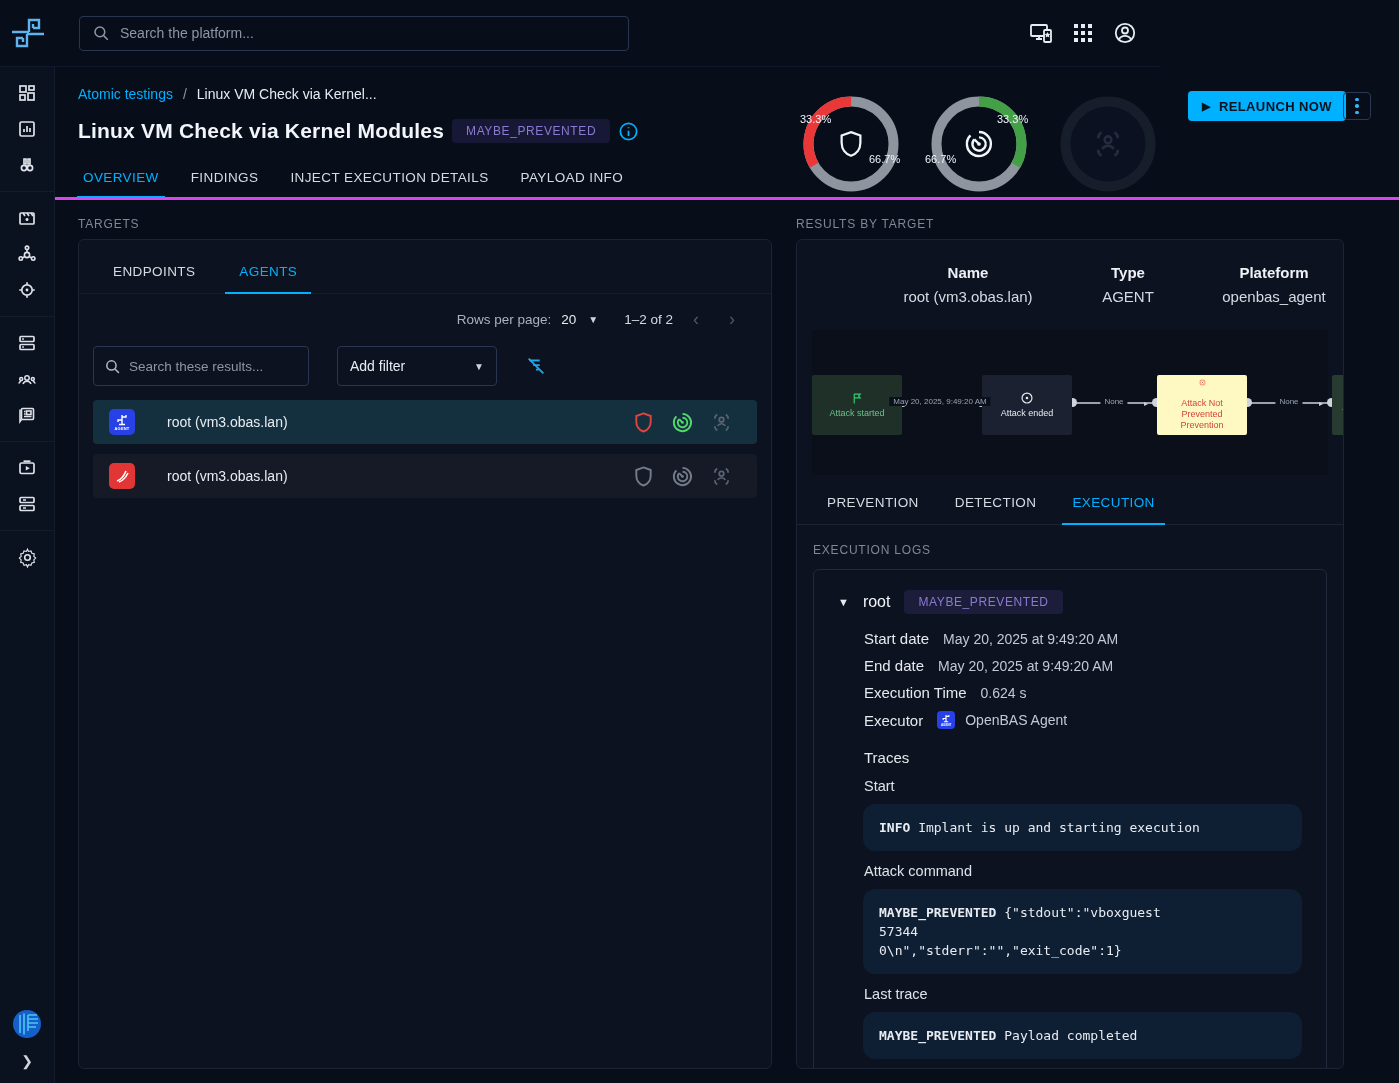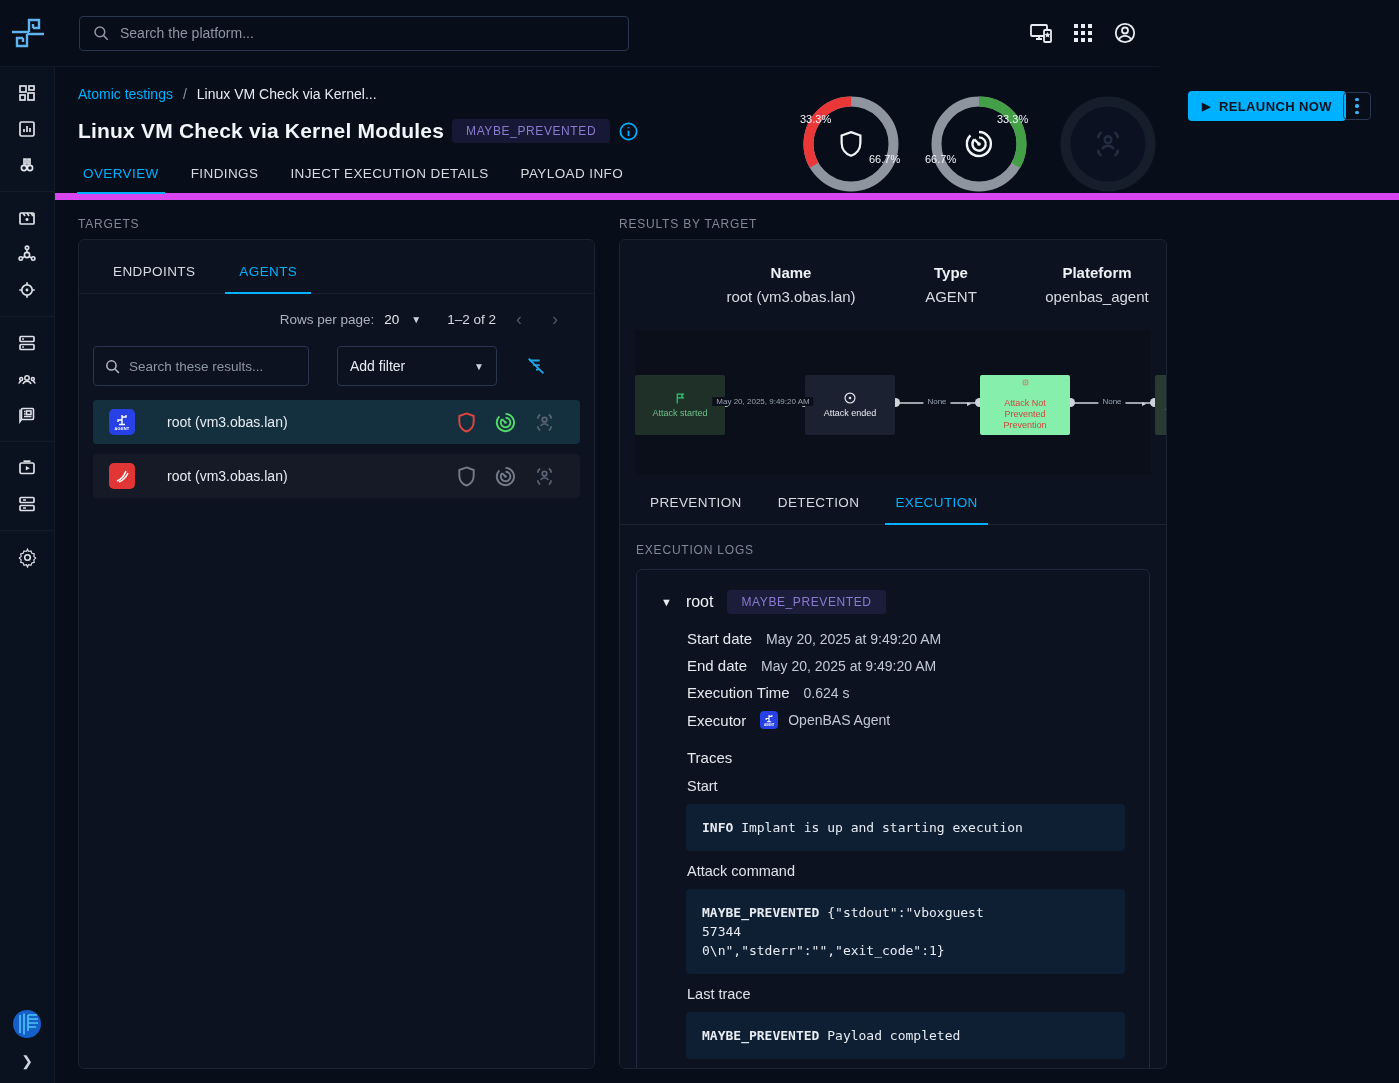--- a/index.html
+++ b/index.html
@@ -18,21 +18,21 @@
 
   
   .sidebar { position:fixed; top:67px; left:0; width:55px; height:1016px; background:#0a111f; border-right:1px solid #141c2b; display:flex; flex-direction:column; align-items:center; z-index:4; }
   .nav-group { width:100%; display:flex; flex-direction:column; align-items:center; padding:8px 0; border-bottom:1px solid #141c2b; }
   .nav-group.last { border-bottom:none; }
   .nav-item { width:38px; height:36px; display:flex; align-items:center; justify-content:center; color:#dfe3e9; border-radius:4px; cursor:pointer; }
   .sidebar-bottom { margin-top:auto; display:flex; flex-direction:column; align-items:center; gap:14px; padding-bottom:14px; }
   .chevron-expand { color:#cfd5dd; font-size:14px; cursor:pointer; }
 
   
-  .header { position:fixed; top:67px; left:55px; width:1344px; height:133px; border-bottom:7px solid #d946ef; }
+  .header { position:fixed; top:67px; left:55px; width:1344px; height:133px; border-bottom:3px solid #d946ef; }
   .breadcrumb { position:absolute; top:19px; left:23px; font-size:14px; display:flex; gap:10px; align-items:center; }
   .breadcrumb .link { color:#00b1ff; cursor:pointer; }
   .breadcrumb .sep { color:#8d96a5; }
   .breadcrumb .current { color:#e8ecf2; }
   .title-row { position:absolute; top:52px; left:23px; display:flex; align-items:center; gap:8px; }
   .page-title { font-size:21px; font-weight:700; letter-spacing:.2px; color:#f2f5f9; }
   .badge { background:rgba(110,86,207,.16); color:#8a7ad0; font-size:12px; letter-spacing:.6px; padding:5px 14px; border-radius:4px; font-weight:500; }
   .info-icon { width:21px; height:21px; color:#00b1ff; cursor:pointer; }
   .header-tabs { position:absolute; left:12px; bottom:0; display:flex; }
   .htab { padding:10px 16px 12px 16px; font-size:13.5px; letter-spacing:.4px; color:#d6dbe2; cursor:pointer; position:relative; }
@@ -44,21 +44,21 @@
   .pct { position:absolute; font-size:11px; color:#f2f5f9; z-index:2; }
 
   .relaunch-btn { position:absolute; left:1133px; top:24px; height:30px; background:#00b1ff; color:#06121f; border:none; border-radius:4px; font-weight:700; font-size:13px; letter-spacing:.4px; padding:0 14px; display:flex; align-items:center; gap:8px; cursor:pointer; font-family:"Liberation Sans", sans-serif; }
   .relaunch-btn .play { font-size:11px; }
   .more-btn { position:absolute; left:1288px; top:25px; width:28px; height:28px; border:1px solid #2a3853; border-radius:4px; display:flex; align-items:center; justify-content:center; cursor:pointer; }
   .more-btn .dots { display:flex; flex-direction:column; gap:3px; }
   .more-btn .dots i { width:3.5px; height:3.5px; border-radius:50%; background:#35b7f5; }
 
   
   .main { position:fixed; top:200px; left:55px; width:1344px; height:883px; display:flex; gap:24px; padding:0 24px 0 23px; }
-  .col-left { width:517px; }
+  .col-left { width:694px; }
   .col-right { width:548px; }
   .section-label { margin-top:17px; font-size:12px; letter-spacing:.8px; color:#7f8898; text-transform:uppercase; }
   .card { margin-top:8px; background:#0c121f; border:1px solid #1b2433; border-radius:6px; height:830px; position:relative; overflow:hidden; }
 
   
   .t-tabs { display:flex; padding:12px 12px 0 12px; border-bottom:1px solid #151d2e; }
   .t-tab { padding:12px 22px 14px 22px; font-size:13.5px; letter-spacing:.4px; color:#d6dbe2; cursor:pointer; position:relative; }
   .t-tab.active { color:#00b1ff; }
   .t-tab.active::after { content:""; position:absolute; left:8px; right:8px; bottom:-1px; height:2px; background:#00b1ff; }
   .t-toolbar { display:flex; justify-content:flex-end; align-items:center; gap:10px; padding:12px 26px 0 0; color:#aab2bf; font-size:13.5px; }
@@ -87,21 +87,21 @@
 
   
   .res-head { position:relative; height:90px; }
   .res-colhead { position:absolute; top:24px; transform:translateX(-50%); font-size:15px; font-weight:700; color:#eef1f5; }
   .res-colval { position:absolute; top:48px; transform:translateX(-50%); font-size:15px; color:#d6dbe2; white-space:nowrap; }
   .timeline { margin:0 15px; height:145px; background:#0a0f1a; position:relative; }
   .tl-node { position:absolute; top:45px; width:90px; height:60px; border-radius:2px; display:flex; flex-direction:column; align-items:center; justify-content:center; gap:3px; padding:4px; text-align:center; }
   .tl-node .lbl { font-size:9px; line-height:11px; }
   .tl-started { background:#1f3028; } .tl-started .lbl { color:#6fc18b; }
   .tl-ended { background:#1b2130; } .tl-ended .lbl { color:#e8ebf0; }
-  .tl-red { background:#86efac;gap:12px; } .tl-red .lbl { color:#d0453e; }
+  .tl-red { background:#fef9c3;gap:12px; } .tl-red .lbl { color:#d0453e; }
   .tl-green { background:#273b31; } .tl-green .lbl { color:#3fba63; }
   .tl-edge { position:absolute; top:72px; height:2px; background:#9aa1ab; }
   .tl-dot { position:absolute; top:68px; width:9px; height:9px; border-radius:50%; background:#cfd4da; }
   .tl-arrow { position:absolute; top:69px; color:#cfd4da; font-size:8px; }
   .tl-edge-lbl { position:absolute; top:67px; transform:translateX(-50%); font-size:8px; color:#9aa3b1; background:#0a0f1a; padding:0 4px; z-index:2; white-space:nowrap; }
   .r-tabs { display:flex; padding:8px 12px 0 12px; border-bottom:1px solid #1b2433; }
   .r-tab { padding:12px 18px 14px 18px; font-size:13.5px; letter-spacing:.4px; color:#d6dbe2; cursor:pointer; position:relative; }
   .r-tab.active { color:#00b1ff; }
   .r-tab.active::after { content:""; position:absolute; left:8px; right:8px; bottom:-1px; height:2px; background:#00b1ff; }
   .logs-label { margin:18px 16px 0 16px; font-size:12px; letter-spacing:.8px; color:#7f8898; }
@@ -110,21 +110,21 @@
   .log-head .tri { color:#e8ecf2; font-size:11px; cursor:pointer; }
   .log-head .agent { font-size:16px; font-weight:400; color:#f2f5f9; }
   .log-fields { margin:16px 0 0 26px; display:flex; flex-direction:column; gap:10px; }
   .log-field { display:flex; align-items:center; gap:14px; }
   .log-field .fl { font-size:15px; color:#e6e9ee; }
   .log-field .fv { font-size:14px; color:#c2c9d4; display:flex; align-items:center; gap:10px; }
   .exec-logo { width:18px; height:18px; border-radius:4px; background:#2741e7; display:flex; flex-direction:column; align-items:center; justify-content:center; }
   .exec-logo .micro { font-size:3px; color:#fff; font-weight:700; }
   .traces-title { margin:20px 0 0 26px; font-size:15px; color:#e6e9ee; }
   .trace-label { margin:12px 0 0 26px; font-size:14.5px; color:#dfe3ea; }
-  .code-block { margin:10px 0 0 25px; background:#0e1e33; border-radius:4px; padding:14px 16px; font-family:"DejaVu Sans Mono", monospace; font-size:13px; line-height:19px; color:#e8ecf2; white-space:pre-wrap; word-break:break-all; }
+  .code-block { margin:10px 0 0 25px; background:#0e1e33; border-radius:12px; padding:14px 16px; font-family:"DejaVu Sans Mono", monospace; font-size:13px; line-height:19px; color:#e8ecf2; white-space:pre-wrap; word-break:break-all; }
   .code-block b { font-weight:700; }
 </style>
 </head>
 <body>
 
 <div class="topbar">
   <div class="logo-box">
     <svg width="36" height="36" viewBox="0 0 36 36" fill="none" stroke="#5fb3ef" stroke-width="2.4">
       <path d="M2 17 h17 M19 17 V5 h10 v8 h-6 M23 13 v-4"></path>
       <path d="M34 19 H17 M17 19 v12 H7 v-8 h6 M13 23 v4"></path>

